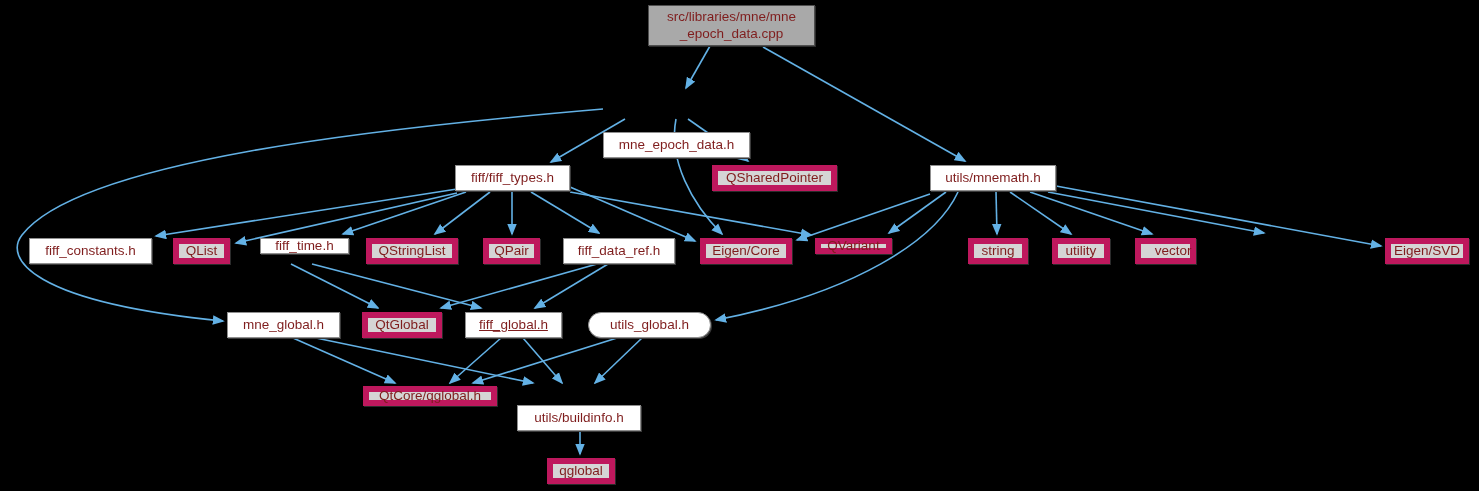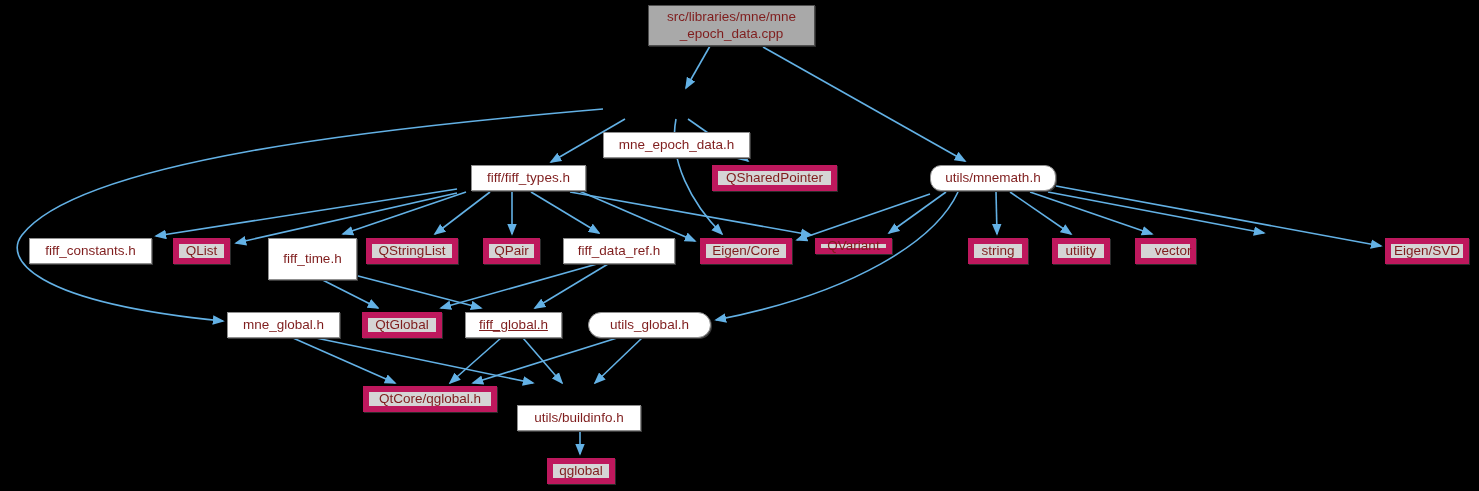--- a/index.html
+++ b/index.html
@@ -66,35 +66,35 @@
       <path d="M501,338 L450,383" class="edge" marker-end="url(#arrow)"></path>
       <path d="M523,338 L562,383" class="edge" marker-end="url(#arrow)"></path>
       <path d="M617,338 L473,383" class="edge" marker-end="url(#arrow)"></path>
       <path d="M642,338 L595,383" class="edge" marker-end="url(#arrow)"></path>
       <path d="M580,412 L580,454" class="edge" marker-end="url(#arrow)"></path>
     </svg>
 
 <div class="node source" style="left: 648px; top: 5px; width: 167px; height: 41px;">src/libraries/mne/mne
 _epoch_data.cpp</div>
     <div class="node linked" style="left: 603px; top: 108px; width: 147px; height: 26px; margin-top: 24px;">mne_epoch_data.h</div>
-    <div class="node linked" style="left: 455px; top: 165px; width: 115px; height: 26px; margin-left: 16px;">fiff/fiff_types.h</div>
+    <div class="node linked" style="left: 455px; top: 165px; width: 115px; height: 26px;">fiff/fiff_types.h</div>
     <div class="node leaf" style="left: 712px; top: 165px; width: 125px; height: 26px;">QSharedPointer</div>
-    <div class="node linked" style="left: 930px; top: 165px; width: 126px; height: 26px; border-radius: 11px;">utils/mnemath.h</div>
+    <div class="node linked" style="left: 930px; top: 165px; width: 126px; height: 26px;">utils/mnemath.h</div>
     <div class="node linked" style="left: 29px; top: 238px; width: 123px; height: 26px;">fiff_constants.h</div>
     <div class="node leaf" style="left: 173px; top: 238px; width: 57px; height: 26px;">QList</div>
-    <div class="node linked" style="left: 268px; top: 238px; width: 89px; height: 42px;">fiff_time.h</div>
+    <div class="node linked" style="left: 260px; top: 238px; width: 89px; height: 16px;">fiff_time.h</div>
     <div class="node leaf" style="left: 366px; top: 238px; width: 92px; height: 26px;">QStringList</div>
     <div class="node leaf" style="left: 483px; top: 238px; width: 57px; height: 26px; text-align: right;">QPair</div>
     <div class="node linked" style="left: 563px; top: 238px; width: 112px; height: 26px;">fiff_data_ref.h</div>
     <div class="node leaf" style="left: 700px; top: 238px; width: 92px; height: 26px;">Eigen/Core</div>
     <div class="node leaf" style="left: 815px; top: 238px; width: 77px; height: 16px;">QVariant</div>
     <div class="node leaf" style="left: 968px; top: 238px; width: 60px; height: 26px;">string</div>
     <div class="node leaf" style="left: 1052px; top: 238px; width: 58px; height: 26px;">utility</div>
     <div class="node leaf" style="left: 1135px; top: 238px; width: 61px; height: 26px; padding-left: 19px;">vector</div>
     <div class="node leaf" style="left: 1385px; top: 238px; width: 84px; height: 26px;">Eigen/SVD</div>
     <div class="node linked" style="left: 227px; top: 312px; width: 113px; height: 26px;">mne_global.h</div>
     <div class="node leaf" style="left: 362px; top: 312px; width: 80px; height: 26px;">QtGlobal</div>
     <div class="node linked" style="left: 465px; top: 312px; width: 97px; height: 26px; text-decoration: underline;">fiff_global.h</div>
     <div class="node linked" style="left: 588px; top: 312px; width: 123px; height: 26px; border-radius: 13px;">utils_global.h</div>
-    <div class="node leaf" style="left: 363px; top: 386px; width: 134px; height: 26px;">QtCore/qglobal.h</div>
+    <div class="node leaf" style="left: 363px; top: 386px; width: 134px; height: 20px;">QtCore/qglobal.h</div>
     <div class="node linked" style="left: 517px; top: 386px; width: 124px; height: 26px; margin-top: 19px;">utils/buildinfo.h</div>
     <div class="node leaf" style="left: 547px; top: 458px; width: 68px; height: 26px;">qglobal</div>
   </div>
 
 </body></html>

